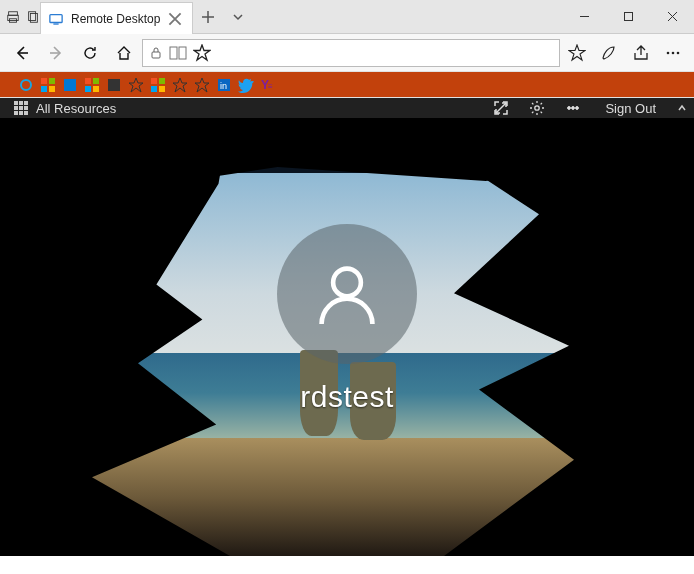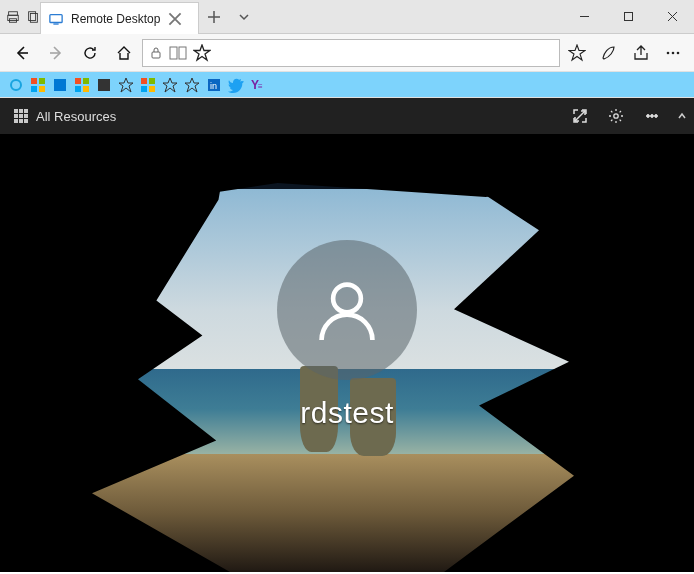--- a/index.html
+++ b/index.html
@@ -18,21 +18,21 @@
     padding-left: 6px;
   }
   .small-icon {
     width: 14px; height: 14px; display: inline-flex; align-items: center; justify-content: center;
     color: #333;
   }
   .tab {
     display: flex; align-items: center;
     background: #fff;
     height: 32px; margin-top: 2px;
-    padding: 0 16px 0 8px;
+    padding: 0 10px 0 8px;
     border: 1px solid #ccc; border-bottom: none;
     gap: 8px;
     min-width: 150px;
   }
   .tab .tab-icon { width: 14px; height: 14px; }
   .tab .tab-title { font-size: 12px; color: #222; }
   .tab .tab-close { width: 14px; height: 14px; color: #666; display:flex;align-items:center;justify-content:center; }
   .newtab-btn, .tabs-chevron {
     width: 30px; display: flex; align-items: center; justify-content: center;
     color: #555; font-size: 16px;
@@ -58,28 +58,28 @@
     display: flex; align-items: center; padding: 0 6px; gap: 6px;
   }
   .addr-lock { width: 14px; height: 14px; color: #666; }
   .addr-text { flex:1; font-size: 12px; color: #666; white-space: nowrap; overflow: hidden; }
   .addr-text .host { color: #111; }
   .addr-icon { width: 18px; height: 18px; color: #555; display:flex;align-items:center;justify-content:center; }
   .right-tool { width: 30px; height: 32px; display:flex;align-items:center;justify-content:center; color:#333; }
 
   
   .bookmarks-row {
-    height: 26px; background: #7dd3fc; display:flex; align-items:center; padding: 0 8px; gap: 6px;
+    height: 26px; background: #c2410c; display:flex; align-items:center; padding: 0 18px; gap: 6px;
     border-bottom: 1px solid #e1e1e1;
   }
   .bm { width: 16px; height: 16px; }
 
   
   .rd-toolbar {
-    height: 36px; background: #212121; color: #ddd; display:flex; align-items:stretch;
+    height: 20px; background: #212121; color: #ddd; display:flex; align-items:stretch;
     font-size: 13px;
   }
   .rd-tab {
     display:flex; align-items:center; gap:8px; padding: 0 14px;
     cursor: default;
   }
   .rd-tab.active {
     background: #2c2c2c; border-bottom: 2px solid #28a8ea;
   }
   .rd-tab .rd-tab-icon { width:14px; height:14px; opacity:.9; }
@@ -383,20 +383,23 @@
         <path d="M8 1v2M8 13v2M1 8h2M13 8h2M3 3l1.4 1.4M11.6 11.6 13 13M13 3l-1.4 1.4M4.4 11.6 3 13" stroke="#ddd" stroke-width="1.3"></path>
       </svg>
   </div>
   <div class="rd-action">
     <svg viewBox="0 0 16 16">
         <circle cx="4" cy="8" r="1.4" fill="#ddd"></circle>
         <circle cx="8" cy="8" r="1.4" fill="#ddd"></circle>
         <circle cx="12" cy="8" r="1.4" fill="#ddd"></circle>
       </svg>
   </div>
+  <div class="rd-signout">
+    <span>Sign Out</span>
+  </div>
   <div class="rd-caret">
     <svg viewBox="0 0 10 10" width="10" height="10">
         <path d="M2 7 L5 3 L8 7" fill="none" stroke="#ccc" stroke-width="1.5"></path>
       </svg>
   </div>
 </div>
 
 <div class="rd-view">
   <div class="scene">
     <div class="sky"></div>

